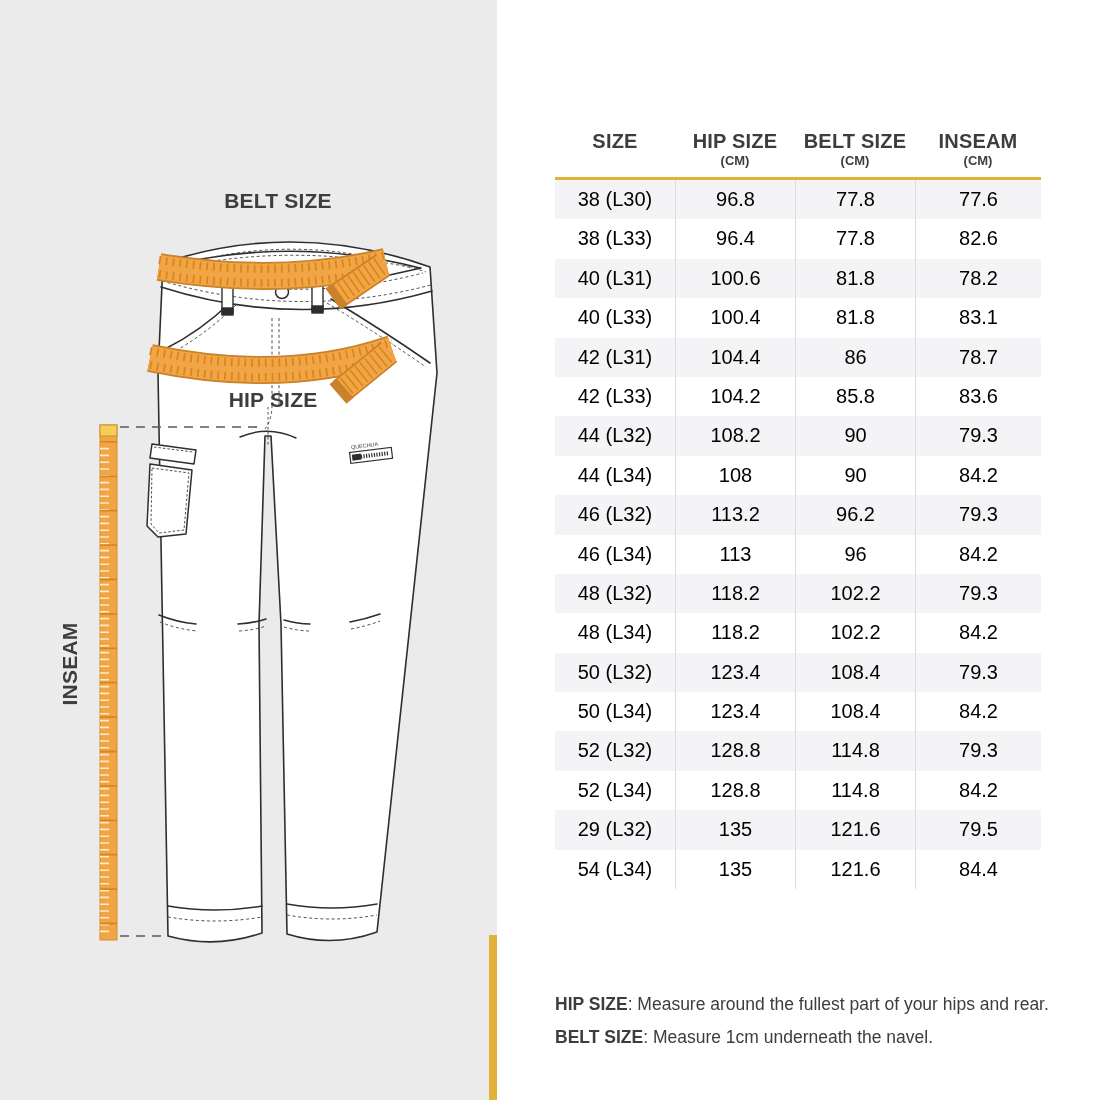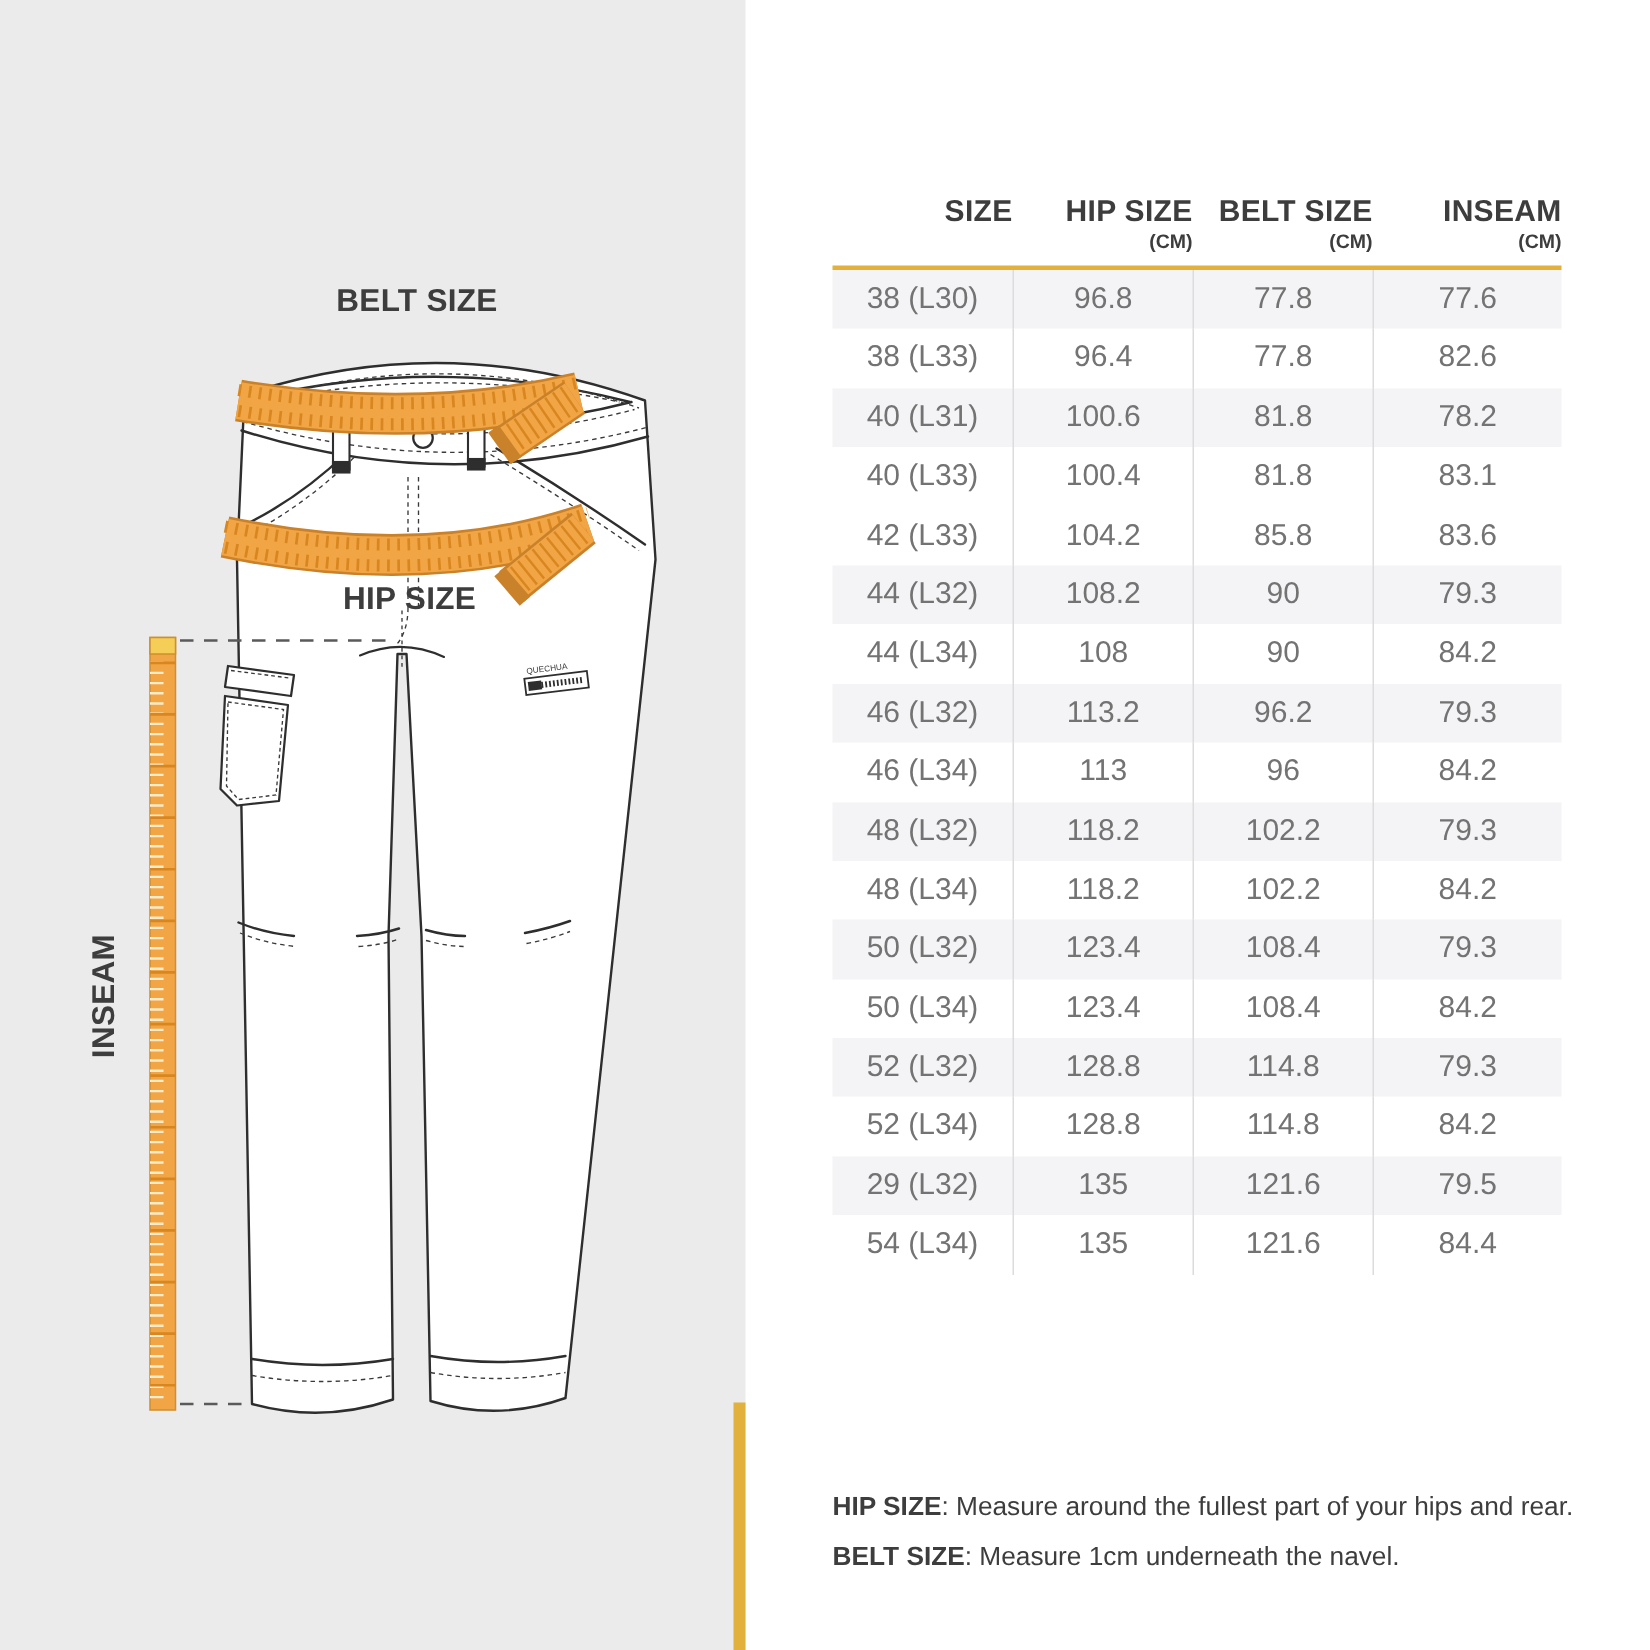--- a/index.html
+++ b/index.html
@@ -10,26 +10,26 @@
   .left-panel{position:absolute;left:0;top:0;width:497px;height:1100px;background:#ebebeb}
   svg.pants{position:absolute;left:0;top:0;display:block}
   .diagram-label{position:absolute;font-weight:700;font-size:21px;color:#3d3d3d;
                  text-align:center;letter-spacing:.2px}
   .belt-pos{left:178px;top:189px;width:200px}
   .hip-pos{left:173px;top:388px;width:200px}
   .inseam-pos{left:-10px;top:652px;width:160px;transform:rotate(-90deg)}
   
   .size-table{position:absolute;left:555px;top:130px;width:486px}
   .thead{display:flex;color:#3d3d3d}
-  .hcell{text-align:right}
+  .hcell{text-align:center}
   .w0{width:120px}.w1{width:120px}.w2{width:120px}.w3{width:126px}
   .hlabel{font-size:20px;font-weight:700;line-height:23px;letter-spacing:.2px}
   .hunit{font-size:13px;font-weight:700;line-height:15px;min-height:15px}
   .rule{height:3px;background:#e2b13c;margin-top:9px}
-  .trow{display:flex;height:39.4px;line-height:39.4px;font-size:20px;color:#737373}
+  .trow{display:flex;height:39.4px;line-height:39.4px;font-size:20px;color:#000000}
   .trow.odd{background:#f4f4f6}
   .tcell{text-align:center}
   .tcell.b{border-left:1px solid #dcdcdc}
   .footnotes{position:absolute;left:555px;top:988px;width:520px;font-size:17.5px;
              color:#3d3d3d;line-height:33px}
   .footnotes b{font-weight:700}
   .accent-bar{position:absolute;left:489px;top:935px;width:8px;height:165px;background:#e2b13c}
 </style>
 </head>
 <body>
@@ -171,20 +171,26 @@
           <div class="tcell w1 b">100.6</div>
           <div class="tcell w2 b">81.8</div>
           <div class="tcell w3 b">78.2</div>
         </div>
         <div class="trow even">
           <div class="tcell w0">40 (L33)</div>
           <div class="tcell w1 b">100.4</div>
           <div class="tcell w2 b">81.8</div>
           <div class="tcell w3 b">83.1</div>
         </div>
+        <div class="trow odd">
+          <div class="tcell w0">42 (L31)</div>
+          <div class="tcell w1 b">104.4</div>
+          <div class="tcell w2 b">86</div>
+          <div class="tcell w3 b">78.7</div>
+        </div>
         <div class="trow even">
           <div class="tcell w0">42 (L33)</div>
           <div class="tcell w1 b">104.2</div>
           <div class="tcell w2 b">85.8</div>
           <div class="tcell w3 b">83.6</div>
         </div>
         <div class="trow odd">
           <div class="tcell w0">44 (L32)</div>
           <div class="tcell w1 b">108.2</div>
           <div class="tcell w2 b">90</div>

